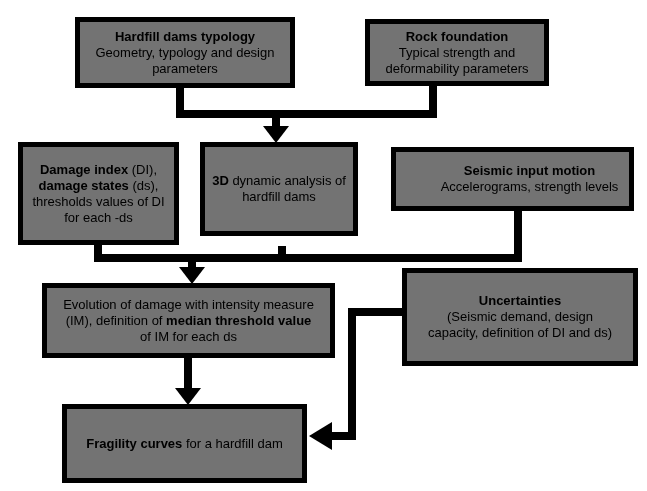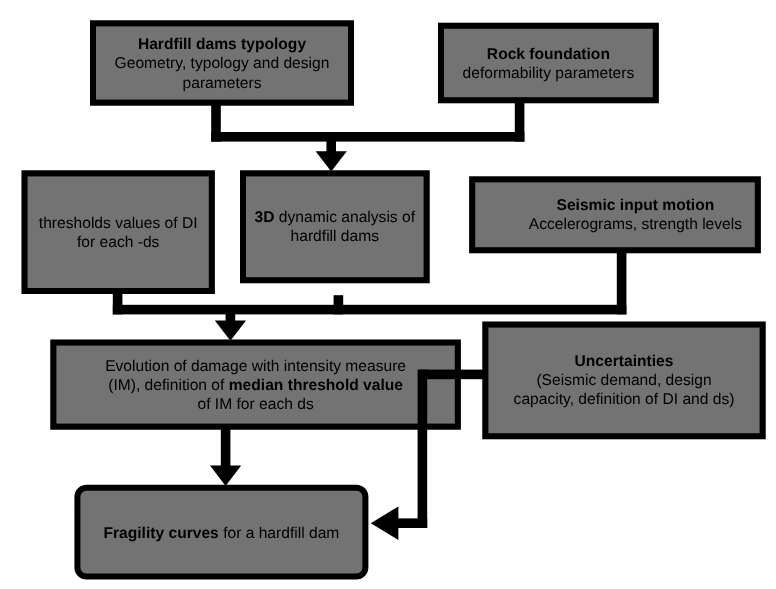--- a/index.html
+++ b/index.html
@@ -37,30 +37,33 @@
 <div class="canvas">
 
   <div class="box" style="left:75px;top:17px;width:220px;height:71px;">
     <div class="ln"><span class="b">Hardfill dams typology</span></div>
     <div class="ln"><span>Geometry, typology and design</span></div>
     <div class="ln"><span>parameters</span></div>
   </div>
 
   <div class="box" style="left:343px;top:19px;width:184px;height:67px;margin-left:22px;">
     <div class="ln"><span class="b">Rock foundation</span></div>
+    <div class="ln"><span>Typical strength and</span></div>
     <div class="ln"><span>deformability parameters</span></div>
   </div>
 
   <div class="conn" style="left:176px;top:85px;width:8px;height:33px;"></div>
   <div class="conn" style="left:429px;top:83px;width:8px;height:35px;"></div>
   <div class="conn" style="left:176px;top:110px;width:261px;height:8px;"></div>
   <div class="conn" style="left:272px;top:114px;width:8px;height:16px;"></div>
   <div class="ah-down" style="left:263px;top:126px;"></div>
 
   <div class="box" style="left:18px;top:142px;width:161px;height:103px;">
+    <div class="ln"><span class="b">Damage index</span><span> (DI),</span></div>
+    <div class="ln"><span class="b">damage states</span><span> (ds),</span></div>
     <div class="ln"><span>thresholds values of DI</span></div>
     <div class="ln"><span>for each -ds</span></div>
   </div>
 
   <div class="box" style="left:200px;top:142px;width:158px;height:94px;">
     <div class="ln"><span class="b">3D</span><span> dynamic analysis of</span></div>
     <div class="ln"><span>hardfill dams</span></div>
   </div>
 
   <div class="box" style="left:391px;top:147px;width:243px;height:64px;padding-left:36px;">
@@ -68,37 +71,37 @@
     <div class="ln"><span>Accelerograms, strength levels</span></div>
   </div>
 
   <div class="conn" style="left:94px;top:242px;width:8px;height:20px;"></div>
   <div class="conn" style="left:278px;top:246px;width:8px;height:16px;"></div>
   <div class="conn" style="left:514px;top:208px;width:8px;height:54px;"></div>
   <div class="conn" style="left:94px;top:254px;width:428px;height:8px;"></div>
   <div class="conn" style="left:188px;top:258px;width:8px;height:12px;"></div>
   <div class="ah-down" style="left:179px;top:267px;"></div>
 
-  <div class="box" style="left:42px;top:283px;width:342px;height:75px;">
+  <div class="box" style="left:42px;top:283px;width:293px;height:75px;">
     <div class="ln"><span>Evolution of damage with intensity measure</span></div>
     <div class="ln"><span>(IM), definition of </span><span class="b">median threshold value</span></div>
     <div class="ln"><span>of IM for each ds</span></div>
   </div>
 
   <div class="box" style="left:402px;top:268px;width:236px;height:98px;">
     <div class="ln"><span class="b">Uncertainties</span></div>
     <div class="ln"><span>(Seismic demand, design</span></div>
     <div class="ln"><span>capacity, definition of DI and ds)</span></div>
   </div>
 
   <div class="conn" style="left:184px;top:355px;width:8px;height:36px;"></div>
   <div class="ah-down" style="left:175px;top:388px;"></div>
 
   <div class="conn" style="left:350px;top:308px;width:54px;height:8px;"></div>
   <div class="conn" style="left:348px;top:308px;width:8px;height:132px;"></div>
   <div class="conn" style="left:330px;top:432px;width:26px;height:8px;"></div>
   <div class="ah-left" style="left:309px;top:422px;"></div>
 
-  <div class="box" style="left:62px;top:404px;width:245px;height:79px;border-radius:10px;">
+  <div class="box" style="left:62px;top:404px;width:245px;height:79px;">
     <div class="ln"><span class="b">Fragility curves</span><span> for a hardfill dam</span></div>
   </div>
 
 </div>
 
 </body></html>

